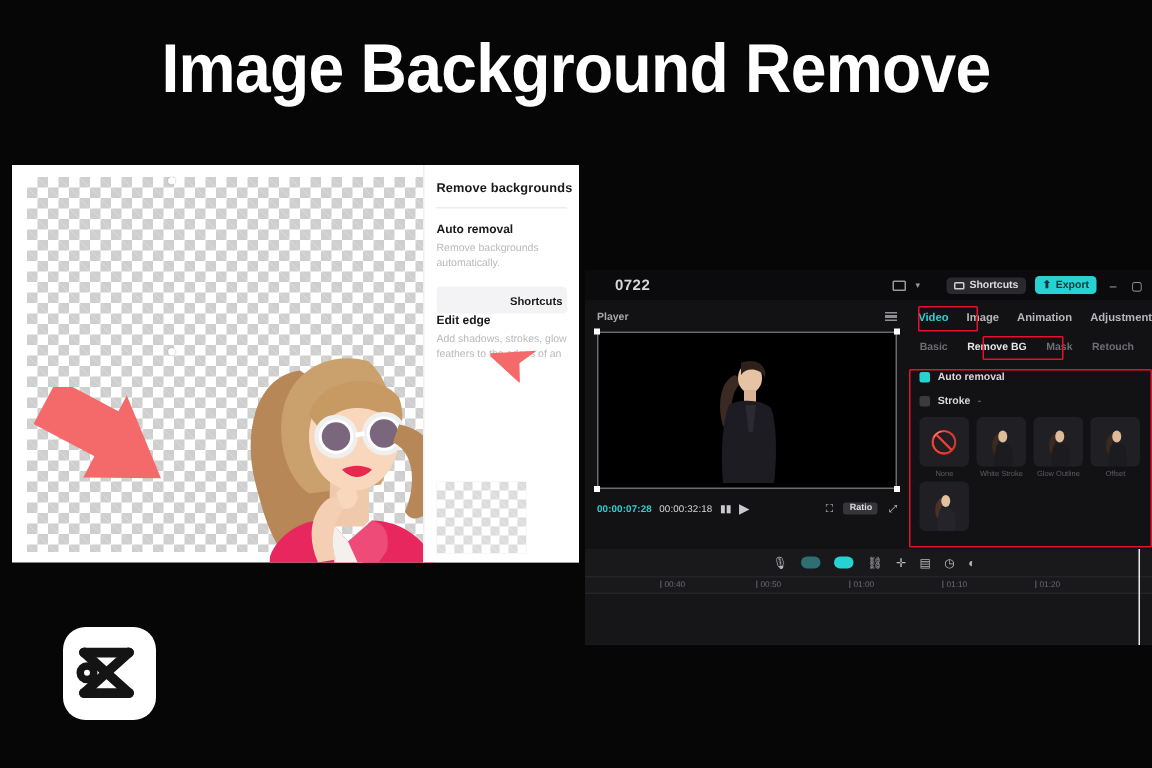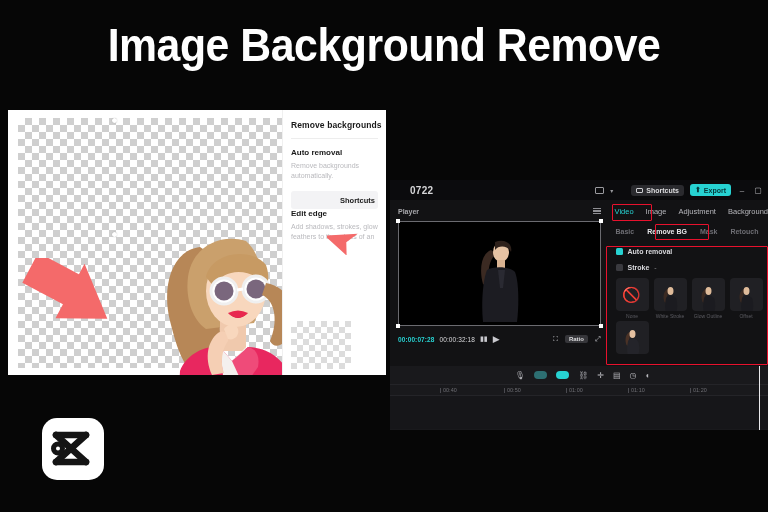--- a/index.html
+++ b/index.html
@@ -110,21 +110,21 @@
   .transport { display:flex; align-items:center; height: 18px; margin-top: 4px; gap:5px; }
   .tc { font-size: 6.5px; letter-spacing: .1px; font-family: "Liberation Sans", sans-serif; }
   .tc.cur { color:#27d2d2; font-weight:700; }
   .tc.tot { color:#d9d9dc; }
   .ticon { color:#c9c9ce; font-size:7px; }
   .tright { margin-left:auto; display:flex; align-items:center; gap:7px; }
   .ratio-chip { background:#36363a; border-radius:2px; padding:1px 4px; font-size:6px; color:#dcdcde; font-weight:700; }
 
   .props-col { flex:1; background:#121214; padding: 3px 0 0 6px; position: relative; }
   .tabs { display:flex; align-items:center; gap:12px; height:16px; padding-left:2px; }
-  .tab { font-size:7.5px; color:#b6b6bb; font-weight:400; white-space:nowrap; }
+  .tab { font-size:7.5px; color:#b6b6bb; font-weight:700; white-space:nowrap; }
   .tab.active { color:#27d2d2; }
   .subtabs { display:flex; align-items:center; gap:13px; height:16px; margin-top:4px; padding-left:3px; }
   .subtab { font-size:7px; color:#6e6e74; font-weight:700; white-space:nowrap; }
   .subtab.on { color:#e6e6e9; }
 
   .opt-row { display:flex; align-items:center; gap:5px; margin-top:9px; padding-left:3px; }
   .cb { width:7px; height:7px; border-radius:1.5px; background:#3a3a3f; }
   .cb.checked { background:#27d2d2; }
   .opt-row span { font-size:7px; color:#d8d8dc; font-weight:700; }
   .opt-row .mini { color:#8d8d92; font-weight:400; font-size:7px; }
@@ -288,22 +288,22 @@
             <span class="ratio-chip">Ratio</span>
             <span class="ticon">⤢</span>
           </span>
         </div>
       </div>
 
       <div class="props-col">
         <div class="tabs">
           <span class="tab active">Video</span>
           <span class="tab">Image</span>
+          <span class="tab">Animation</span>
           <span class="tab">Adjustment</span>
-          <span class="tab">Background</span>
         </div>
         <div class="subtabs">
           <span class="subtab">Basic</span>
           <span class="subtab on">Remove BG</span>
           <span class="subtab">Mask</span>
           <span class="subtab">Retouch</span>
         </div>
 
         <div class="opt-row">
           <span class="cb checked"></span>

